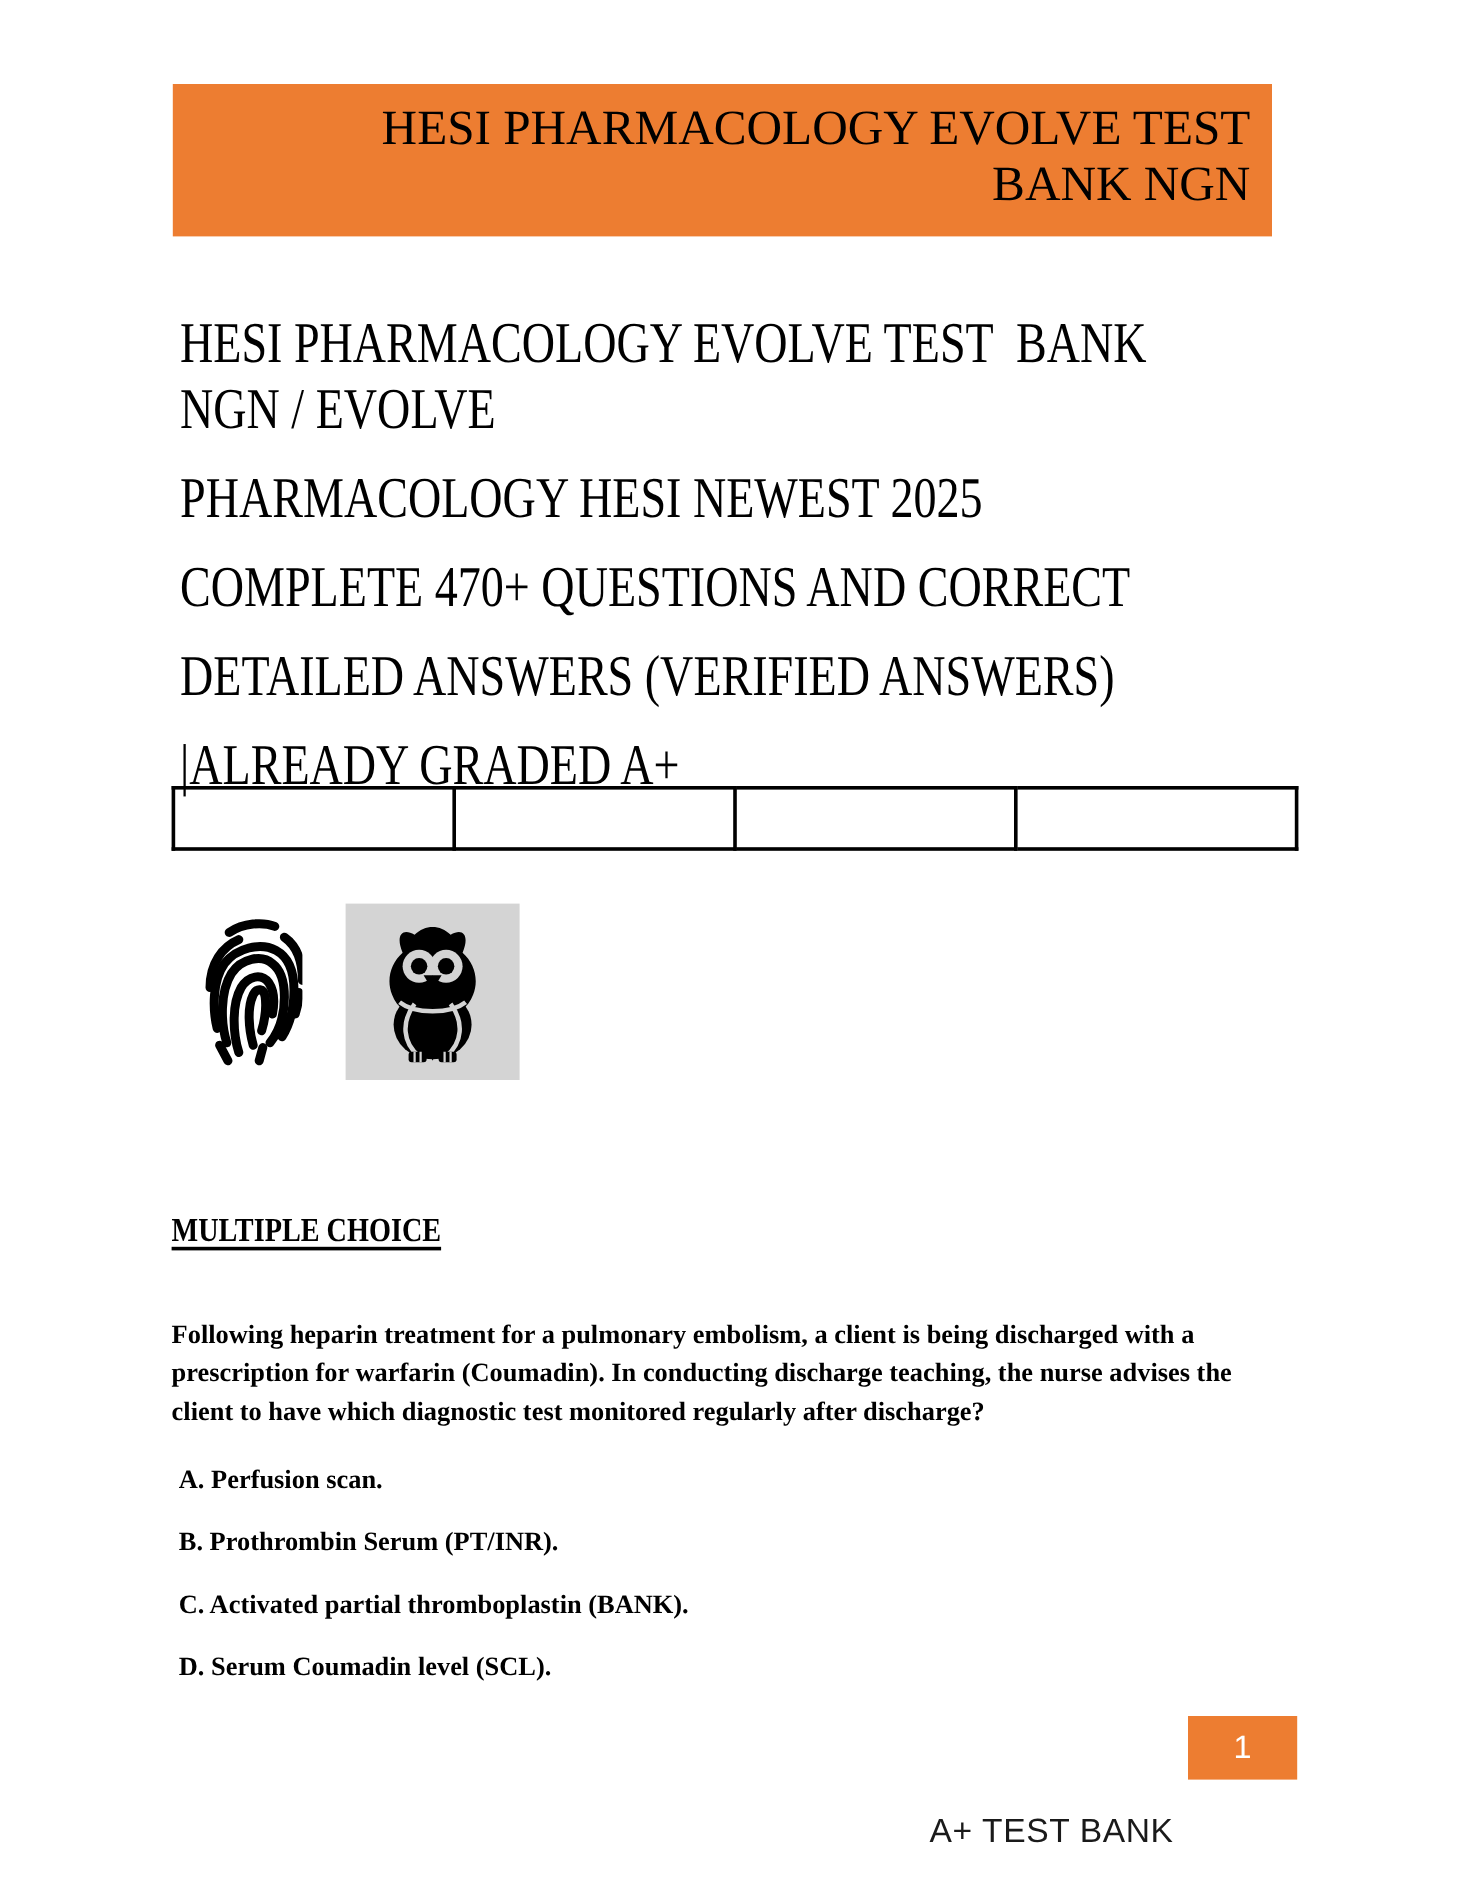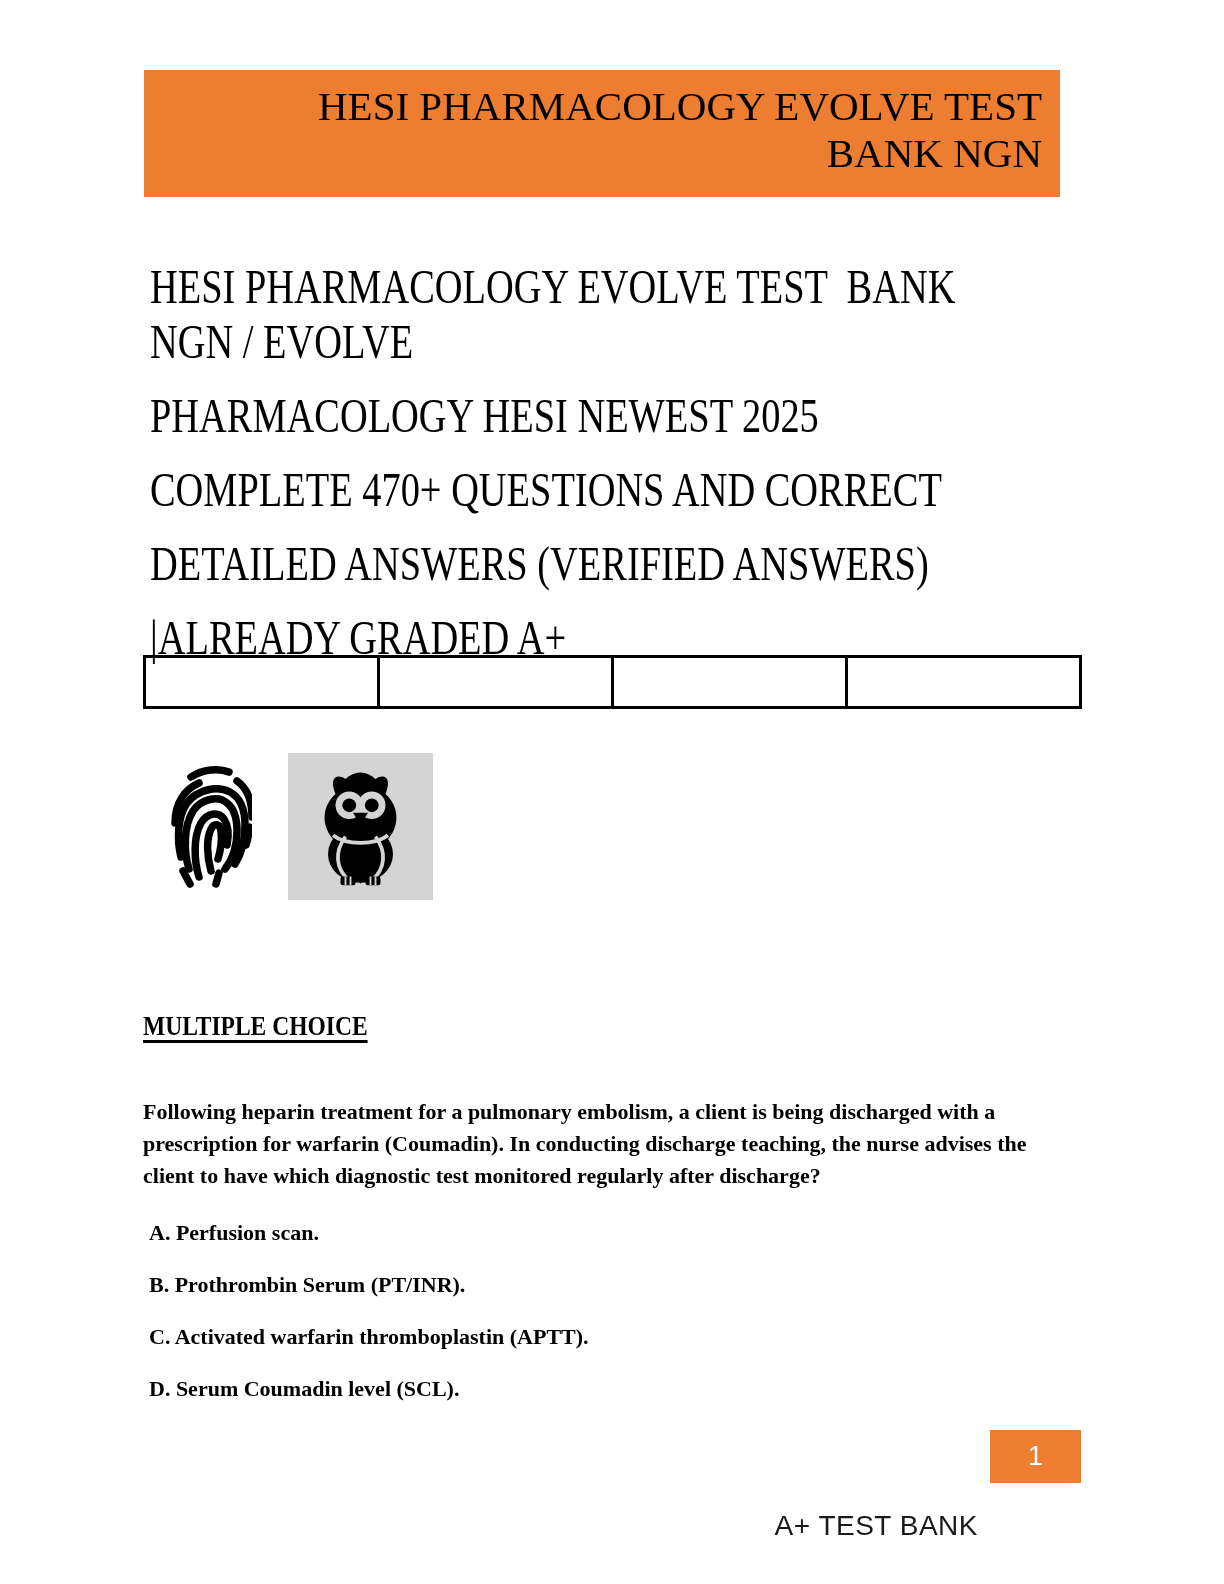--- a/index.html
+++ b/index.html
@@ -131,21 +131,21 @@
       <path d="M38,90 v7 M42,90 v7 M58,90 v7 M62,90 v7" stroke="#D4D4D4" stroke-width="1.5"></path>
     </svg>
   </div>
 
   <h2 class="mc-heading">MULTIPLE CHOICE</h2>
 
   <p class="question">Following heparin treatment for a pulmonary embolism, a client is being discharged with a prescription for warfarin (Coumadin). In conducting discharge teaching, the nurse advises the client to have which diagnostic test monitored regularly after discharge?</p>
 
   <p class="option a">A. Perfusion scan.</p>
   <p class="option b">B. Prothrombin Serum (PT/INR).</p>
-  <p class="option c">C. Activated warfarin thromboplastin (APTT).</p>
+  <p class="option c">C. Activated partial thromboplastin (BANK).</p>
   <p class="option d">D. Serum Coumadin level (SCL).</p>
 
   <div class="footer-brand">A+ TEST BANK</div>
   <div class="page-badge">
     <span>1</span>
   </div>
 
 </div>
 
 </body></html>

